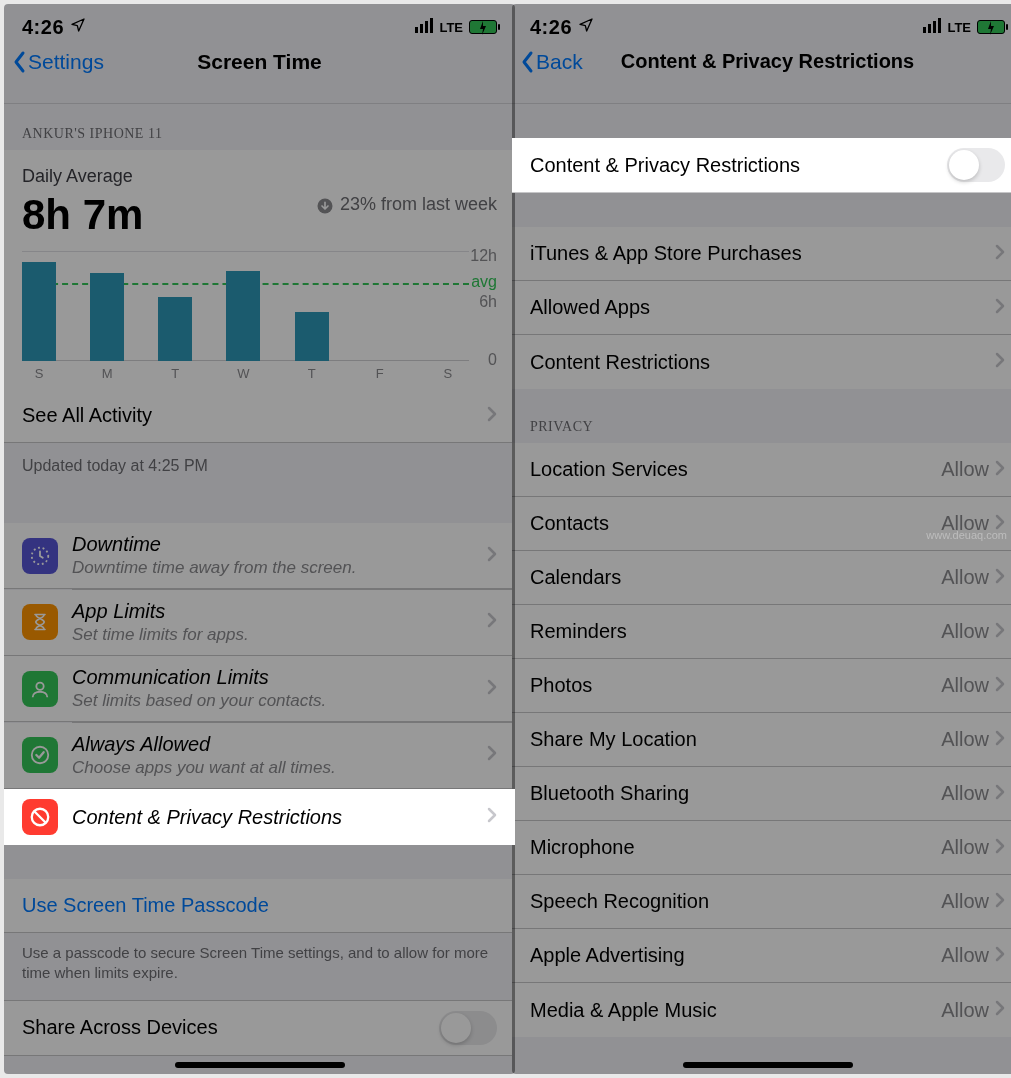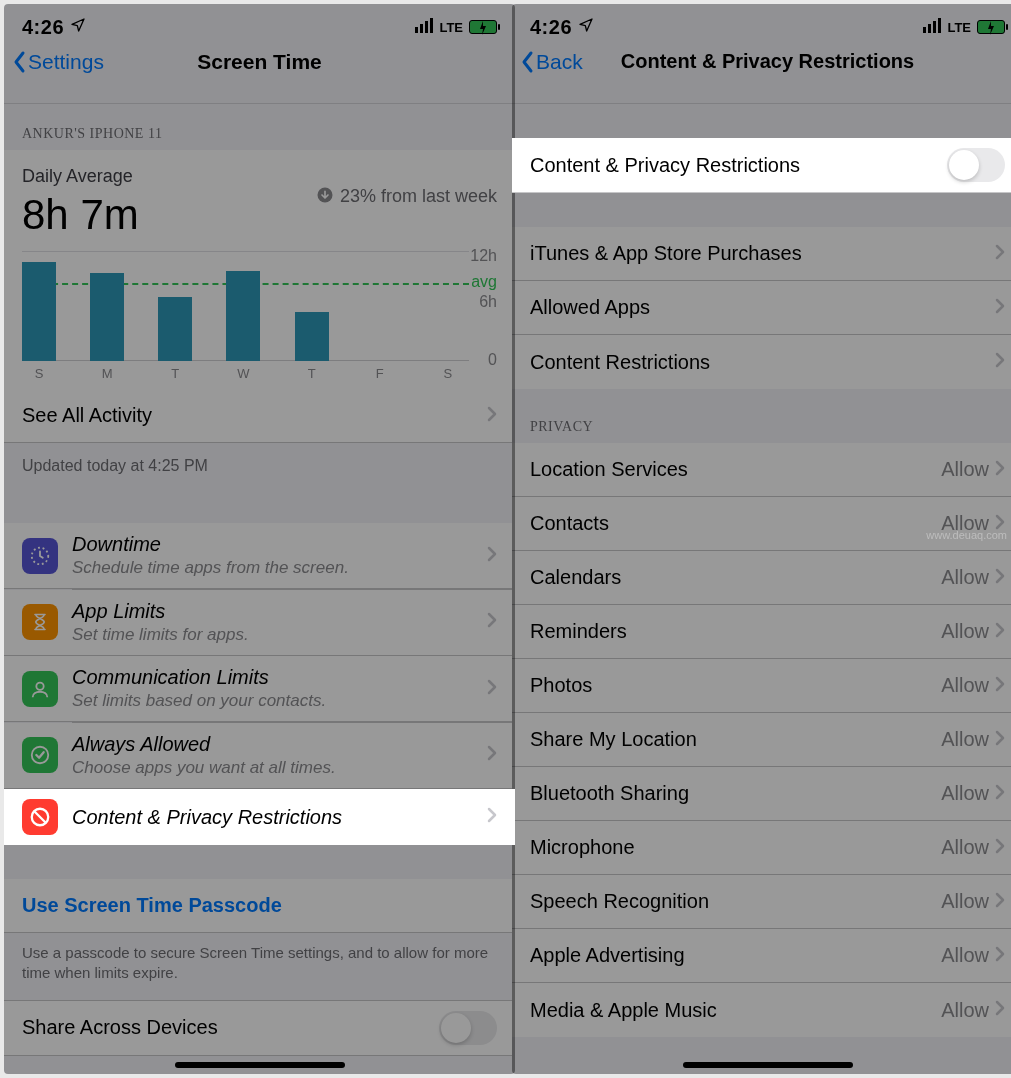--- a/index.html
+++ b/index.html
@@ -28,31 +28,31 @@
 
   
   .group-header{padding:22px 18px 8px;font-size:14px;color:#6d6d72;text-transform:uppercase;letter-spacing:.5px;font-family:Liberation Serif, serif;}
   .row{min-height:54px;display:flex;align-items:center;padding:10px 18px;background:#fff;border-bottom:.5px solid #c6c6c8;position:relative;}
   .row:last-child{border-bottom:none;}
   .row .label{font-size:20px;color:#000;}
   .row .sub{font-size:17px;color:#8a8a8e;margin-top:2px;}
   .row .detail{margin-left:auto;color:#8a8a8e;font-size:20px;margin-right:6px;}
   .row .chev{margin-left:auto;color:#c7c7cc;}
   .row .detail + .chev{margin-left:0;}
-  .row.link .label{color:#007aff;font-weight:bold;}
+  .row.link .label{color:#007aff;}
   .row .icon{width:36px;height:36px;border-radius:8px;margin-right:14px;flex:0 0 36px;display:flex;align-items:center;justify-content:center;color:#fff;}
   .textcol{display:flex;flex-direction:column;font-style:italic;}
   .footer-note{padding:10px 18px 16px;font-size:15px;color:#6d6d72;line-height:1.35;}
   .spacer{height:34px;}
 
   
   .card{background:#fff;padding:16px 18px 8px;}
   .daily-label{font-size:18px;color:#3c3c43;}
-  .daily-value{font-size:42px;font-weight:400;margin-top:4px;}
-  .trend{position:absolute;right:18px;top:36px;display:flex;align-items:flex-start;color:#6d6d72;font-size:18px;}
+  .daily-value{font-size:42px;font-weight:700;margin-top:4px;}
+  .trend{position:absolute;right:18px;top:44px;display:flex;align-items:flex-end;color:#6d6d72;font-size:18px;}
   .trend svg{width:18px;height:18px;margin-right:6px;}
 
   .chart{height:130px;position:relative;margin-top:12px;}
   .chart .grid-zero{position:absolute;bottom:20px;left:0;right:28px;border-top:1px solid #d0d0d4;}
   .chart .grid-top{position:absolute;top:0;left:0;right:28px;border-top:1px solid #e0e0e4;}
   .chart .grid-avg{position:absolute;top:32px;left:0;right:28px;border-top:2px dashed #34c759;}
   .chart .ylab{position:absolute;right:0;font-size:16px;color:#8a8a8e;}
   .chart .ylab.top{top:-4px;}
   .chart .ylab.avg{top:22px;color:#34c759;}
   .chart .ylab.mid{top:42px;}
@@ -162,21 +162,21 @@
   <div id="left-items">
       <div class="row">
         <div class="icon" style="background:#5856d6">
           <svg width="22" height="22" viewBox="0 0 24 24">
             <circle cx="12" cy="12" r="9" fill="none" stroke="#fff" stroke-width="2" stroke-dasharray="2 3"></circle>
             <path d="M12 7 v5 l3 2" stroke="#fff" stroke-width="2" fill="none" stroke-linecap="round"></path>
           </svg>
         </div>
         <div class="textcol">
           <span class="label">Downtime</span>
-          <span class="sub">Schedule time apps from the screen.</span>
+          <span class="sub">Downtime time away from the screen.</span>
         </div>
         <span class="chev"><svg class="chev-svg" viewBox="0 0 10 16">
             <path d="M2 2 L8 8 L2 14"></path>
           </svg></span>
       </div>
       <div style="height: 0.5px; background: rgb(198, 198, 200); margin-left: 68px;"></div>
       <div class="row">
         <div class="icon" style="background:#ff9500">
           <svg width="20" height="22" viewBox="0 0 24 24">
             <path d="M6 3h12M6 21h12M7 3c0 5 10 5 10 9s-10 4-10 9M17 3c0 5-10 5-10 9s10 4 10 9" stroke="#fff" stroke-width="2" fill="none" stroke-linecap="round"></path>

